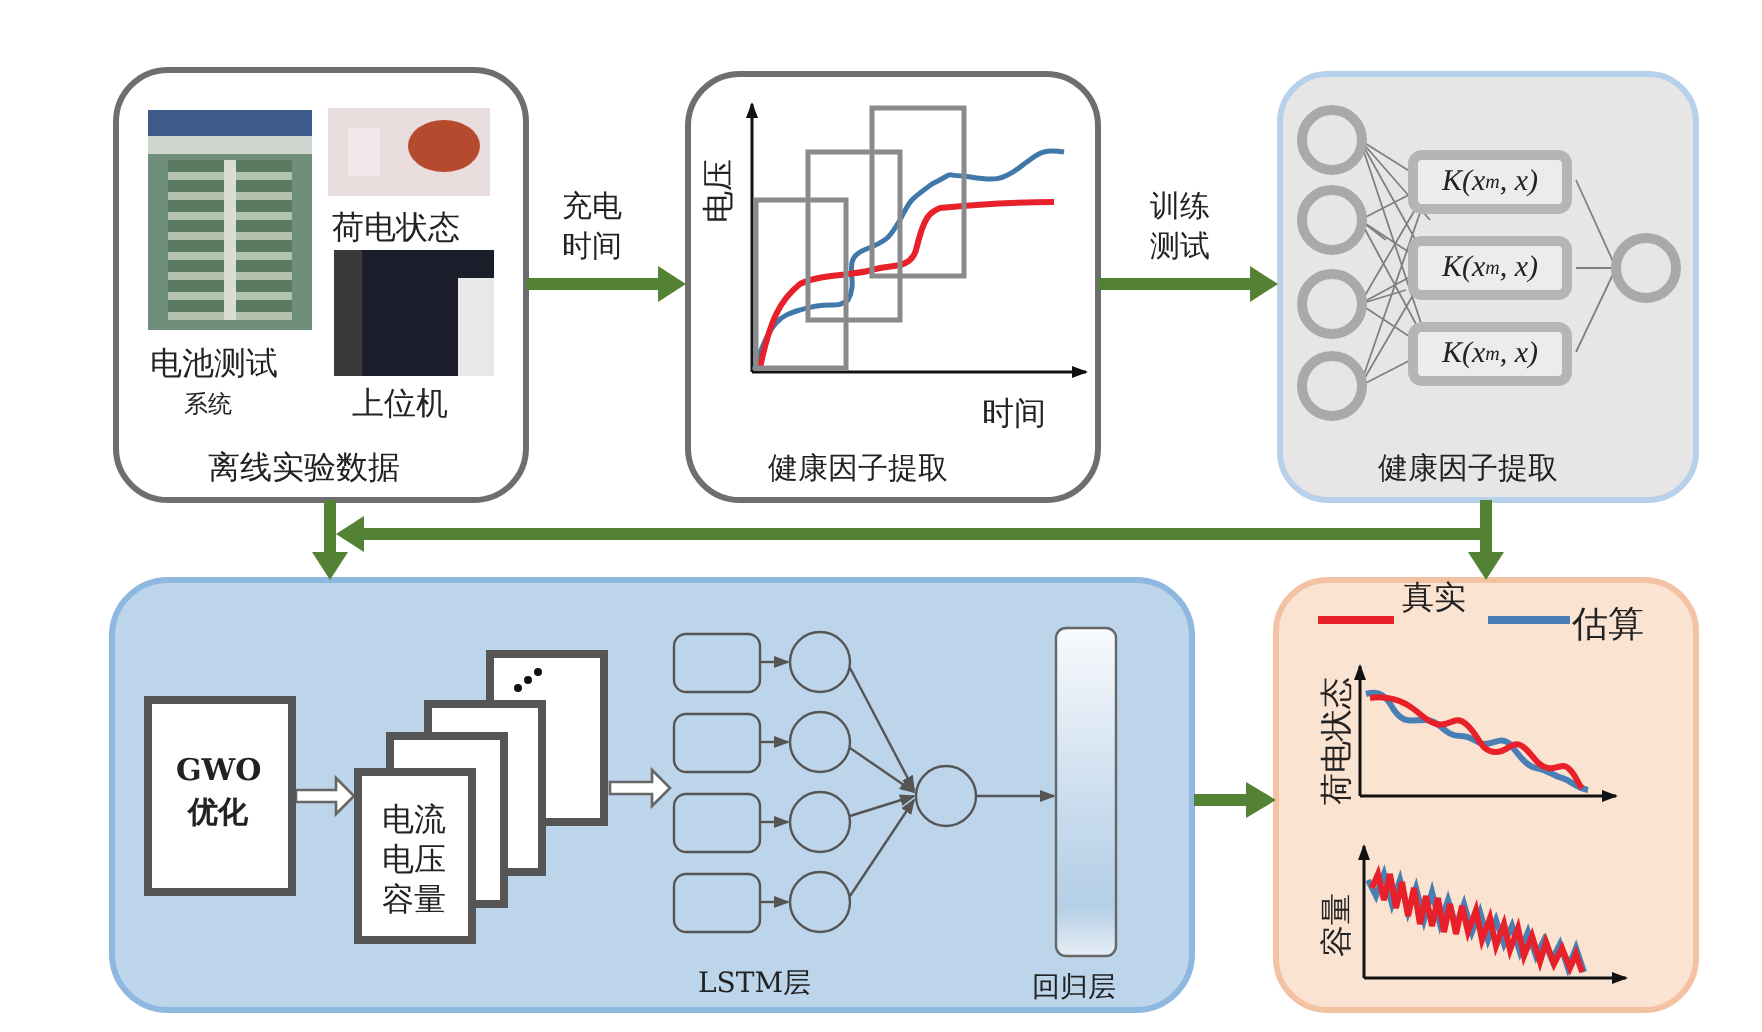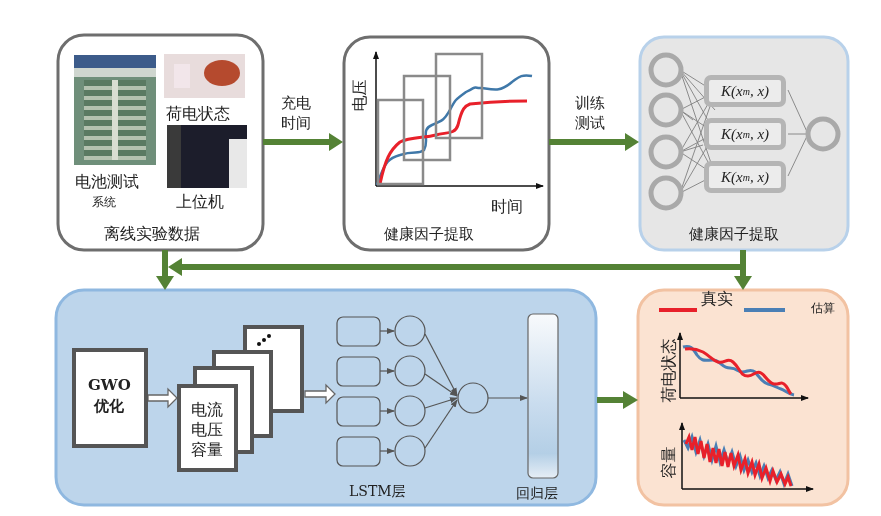--- a/index.html
+++ b/index.html
@@ -191,15 +191,15 @@
 <div class="stack" style="left:177px;top:384px;width:61px;height:88px;"></div>
 <div class="txt" style="left:191px;top:400px;font-size:16px;">电流</div>
 <div class="txt" style="left:191px;top:420px;font-size:16px;">电压</div>
 <div class="txt" style="left:191px;top:440px;font-size:16px;">容量</div>
 
 <div class="txt" style="left:213px;top:484px;font-size:14px;margin-top:44px;">输入层</div>
 <div class="txt" style="left:349px;top:483px;font-size:14px;">LSTM层</div>
 <div class="txt" style="left:516px;top:485px;font-size:14px;">回归层</div>
 
 <div class="txt" style="left:701px;top:289px;font-size:16px;">真实</div>
-<div class="txt" style="left:786px;top:300px;font-size:12px;margin-left:25px;">估算</div>
+<div class="txt" style="left:786px;top:300px;font-size:18px;">估算</div>
 <div class="txt" style="left:637px;top:360px;transform:rotate(-90deg);font-size:16px;">荷电状态</div>
 <div class="txt" style="left:653px;top:452px;transform:rotate(-90deg);font-size:16px;">容量</div>
 
 </body></html>

